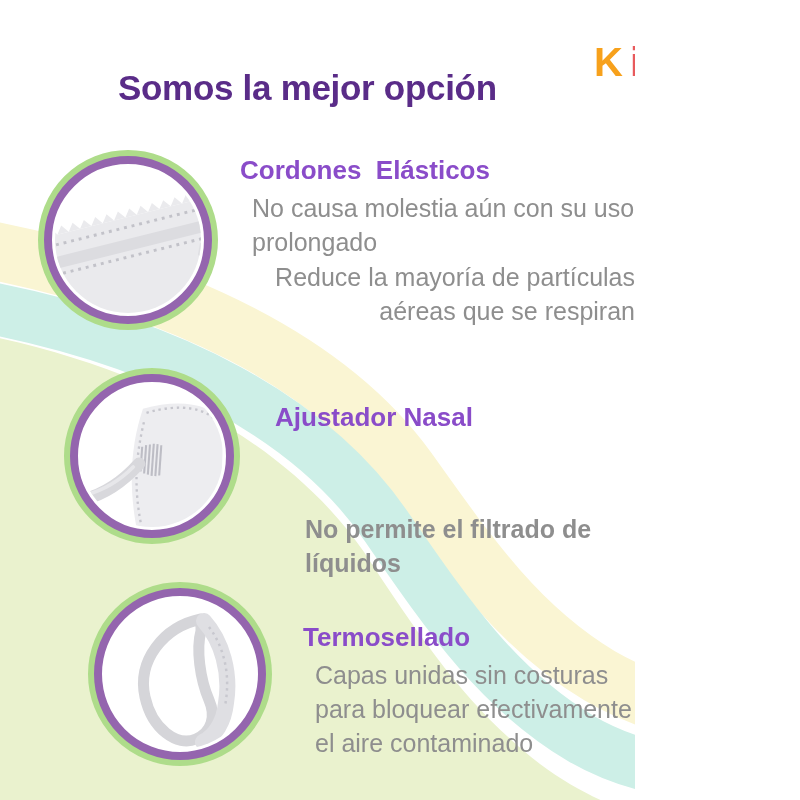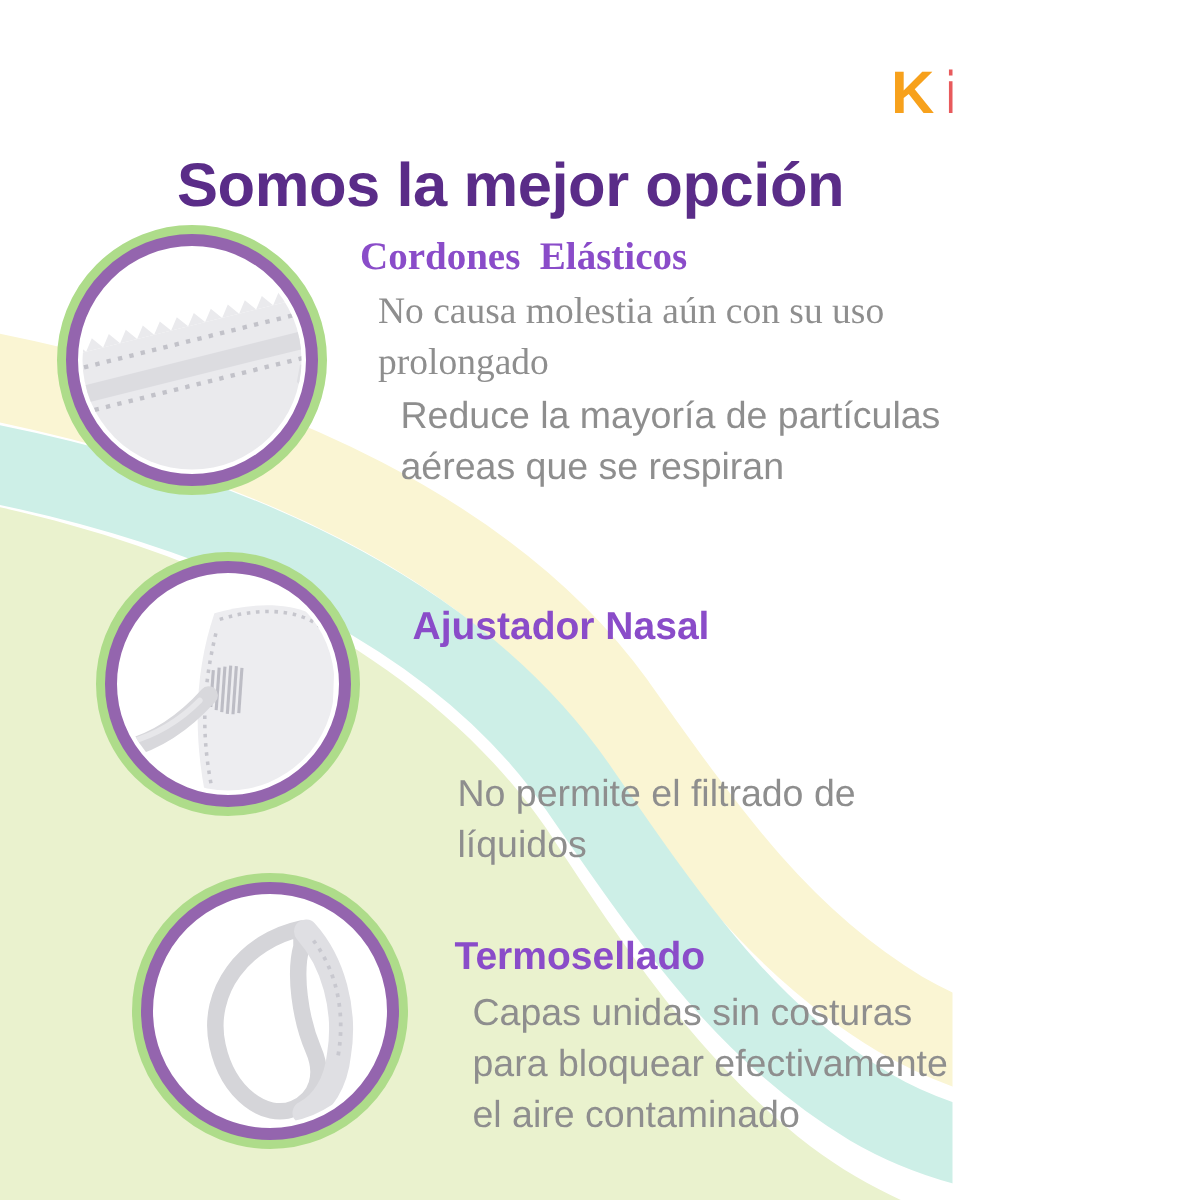--- a/index.html
+++ b/index.html
@@ -21,23 +21,22 @@
   
   .brand{
     position:absolute; left:594px; top:42px;
     font-size:40px; font-weight:700; letter-spacing:7px;
     line-height:1;
   }
 
   
   .title{
     position:absolute; left:118px; top:68px;
-    font-size:41px; font-weight:700; color:#5A2C88;
+    font-size:35px; font-weight:700; color:#5A2C88;
     letter-spacing:-0.3px;
-    margin-top:32px;
   }
 
   
   .photo-circle{
     position:absolute; border-radius:50%;
     border:6px solid #AEDC8A;
     background:#AEDC8A;
   }
   .photo-circle .ring{
     width:100%; height:100%; border-radius:50%;
@@ -50,24 +49,24 @@
 
   
   .feature{ position:absolute; }
   .feature h2{
     font-size:26px; font-weight:700; color:#8A4CC9;
     white-space:pre-wrap; margin-bottom:5px; line-height:1.2;
   }
   .feature p{
     font-size:25px; color:#8E8E8E; line-height:34px; font-weight:400;margin-left:12px;
   }
-  .f1{ left:240px; top:155px;font-family:Liberation Serif, serif; } .f1 p{ max-width:560px; }
-  .f2{ left:255px; top:260px; } .f2 p{ max-width:450px; }
+  .f1{ left:240px; top:155px; } .f1 p{ max-width:560px; }
+  .f2{ left:255px; top:260px; } .f2 p{ max-width:450px;text-align:right; }
   .f3{ left:275px; top:402px; } .f3 p{ max-width:540px; }
-  .f4{ left:293px; top:512px; } .f4 p{ max-width:520px; }
+  .f4{ left:293px; top:512px; } .f4 p{ max-width:520px;font-weight:bold; }
   .f5{ left:303px; top:622px; } .f5 p{ max-width:475px; }
 </style>
 </head>
 <body>
 
 <div class="canvas">
 
   <svg class="bg-svg" viewBox="0 0 800 800" aria-hidden="true">
     <rect x="0" y="0" width="800" height="800" fill="#ffffff"></rect>
 

